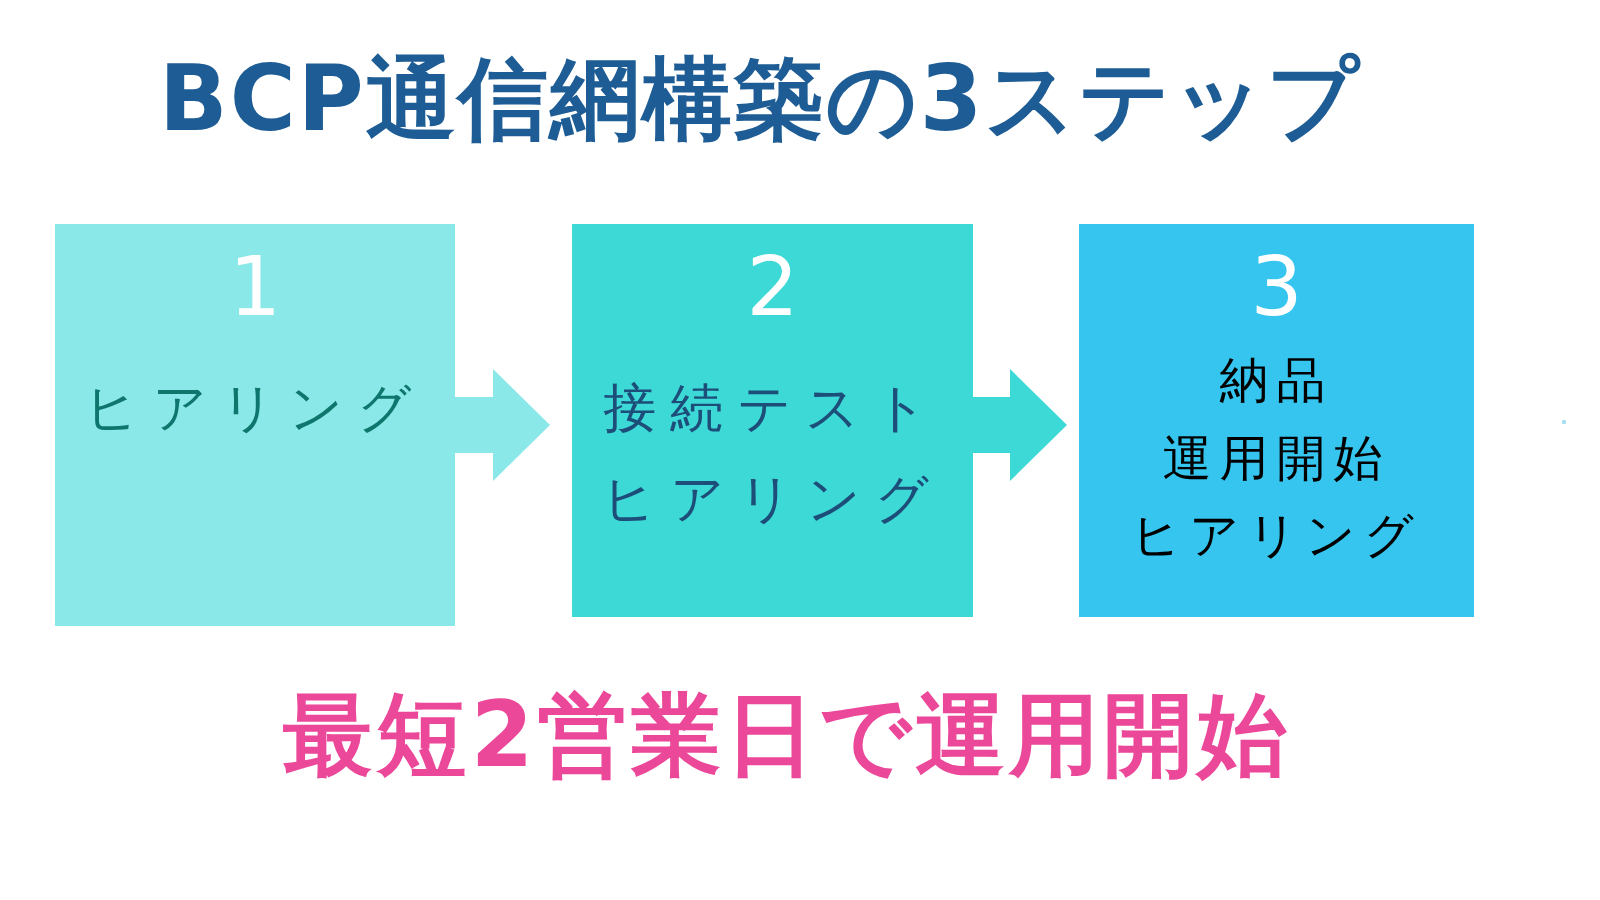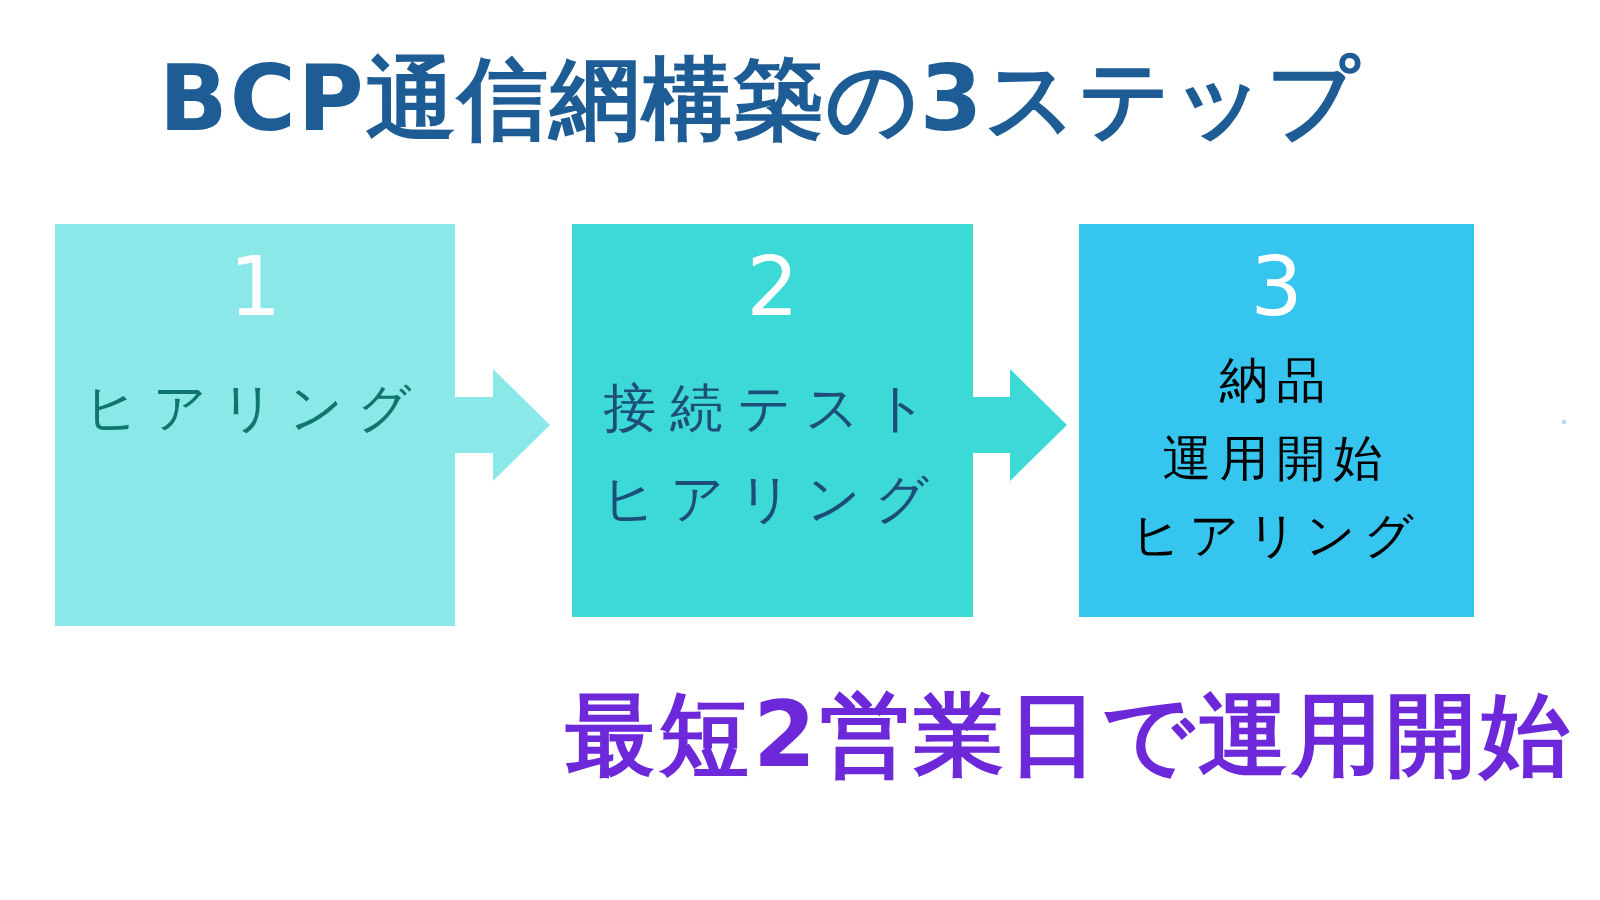--- a/index.html
+++ b/index.html
@@ -131,17 +131,17 @@
 
   <div class="step-box s3" style="background-color: rgb(53, 197, 239);">
     <div class="step-number" style="color: rgb(255, 255, 255);">3</div>
     <div class="step-lines" style="color: #000000;">
       <div class="step-line">納品</div>
       <div class="step-line">運用開始</div>
       <div class="step-line">ヒアリング</div>
     </div>
   </div>
 
-  <div class="footer-text" style="color: #6d28d9; text-align: right;">最短2営業日で運用開始</div>
+  <div class="footer-text" style="color: #ec4899;">最短2営業日で運用開始</div>
 
   <div class="stray-speck" style="background-color: rgb(169, 222, 242);"></div>
 
 </div>
 
 </body></html>

